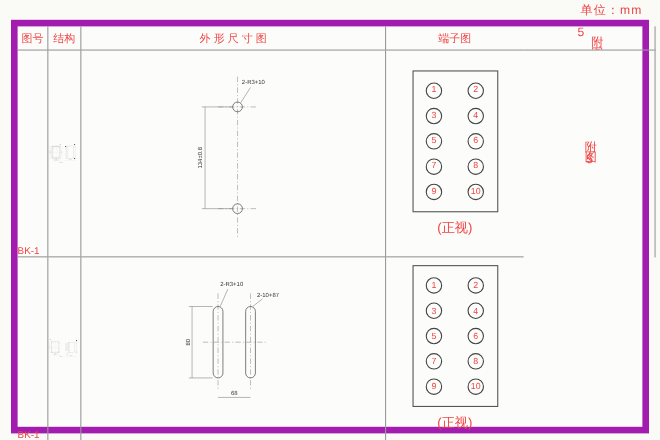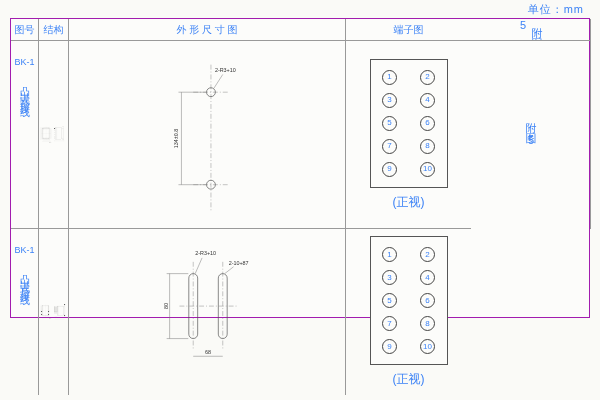--- a/index.html
+++ b/index.html
@@ -1,43 +1,43 @@
 <!DOCTYPE html>
 <html><head>
 <meta charset="utf-8">
 <style>
   html,body { margin:0; padding:0; }
   .page {
     position:relative; width:600px; height:400px;
-    background:#fafaf7; color:#3b82f6;
+    background:#fafaf7; color:#ef4444;
     font-family:"Liberation Sans","DejaVu Sans",sans-serif;
     overflow:hidden;
   }
   .unit { position:absolute; top:2px; right:16px; font-size:11px; letter-spacing:1px; }
   .tbl {
-    position:absolute; left:10px; top:18px; width:580px; height:300px;
+    position:absolute; left:10px; top:18px; width:580px; height:376px;
     display:grid;
     grid-template-columns:28px 30px 277px 125px 120px;
     grid-template-rows:22px 188px 166px;
-    border:1px solid #a21caf; box-sizing:border-box;
+    border:6px solid #a21caf; box-sizing:border-box;
     background:#fcfcfa;
   }
   .cell {
     position:relative; box-sizing:border-box; overflow:hidden;
     border-right:1px solid #999; border-bottom:1px solid #999;
     display:flex; align-items:center; justify-content:center;
   }
   .c-last { border-right:none;text-align:center; }
   .r-last { border-bottom:none; }
   .header { font-size:10px; white-space:nowrap; }
   .vtext {
     writing-mode:vertical-rl; text-orientation:upright;
     letter-spacing:10px; font-size:11px;
   }
-  .struct-cell { flex-direction:column; justify-content:flex-start; padding-top:16px; gap:12px; }
+  .struct-cell { justify-content:flex-start; padding-top:16px; gap:12px;align-items:flex-end; }
   .model { font-size:9px; white-space:nowrap; }
   .desc {
     writing-mode:vertical-rl; text-orientation:upright;
     letter-spacing:4px; font-size:10px;
   }
   .term-cell { flex-direction:column; }
   .term-box {
     border:1px solid #555; width:76px; padding:10px 0;
     display:grid; grid-template-columns:repeat(2,1fr);
     row-gap:8px; justify-items:center; background:#fcfcfa;

